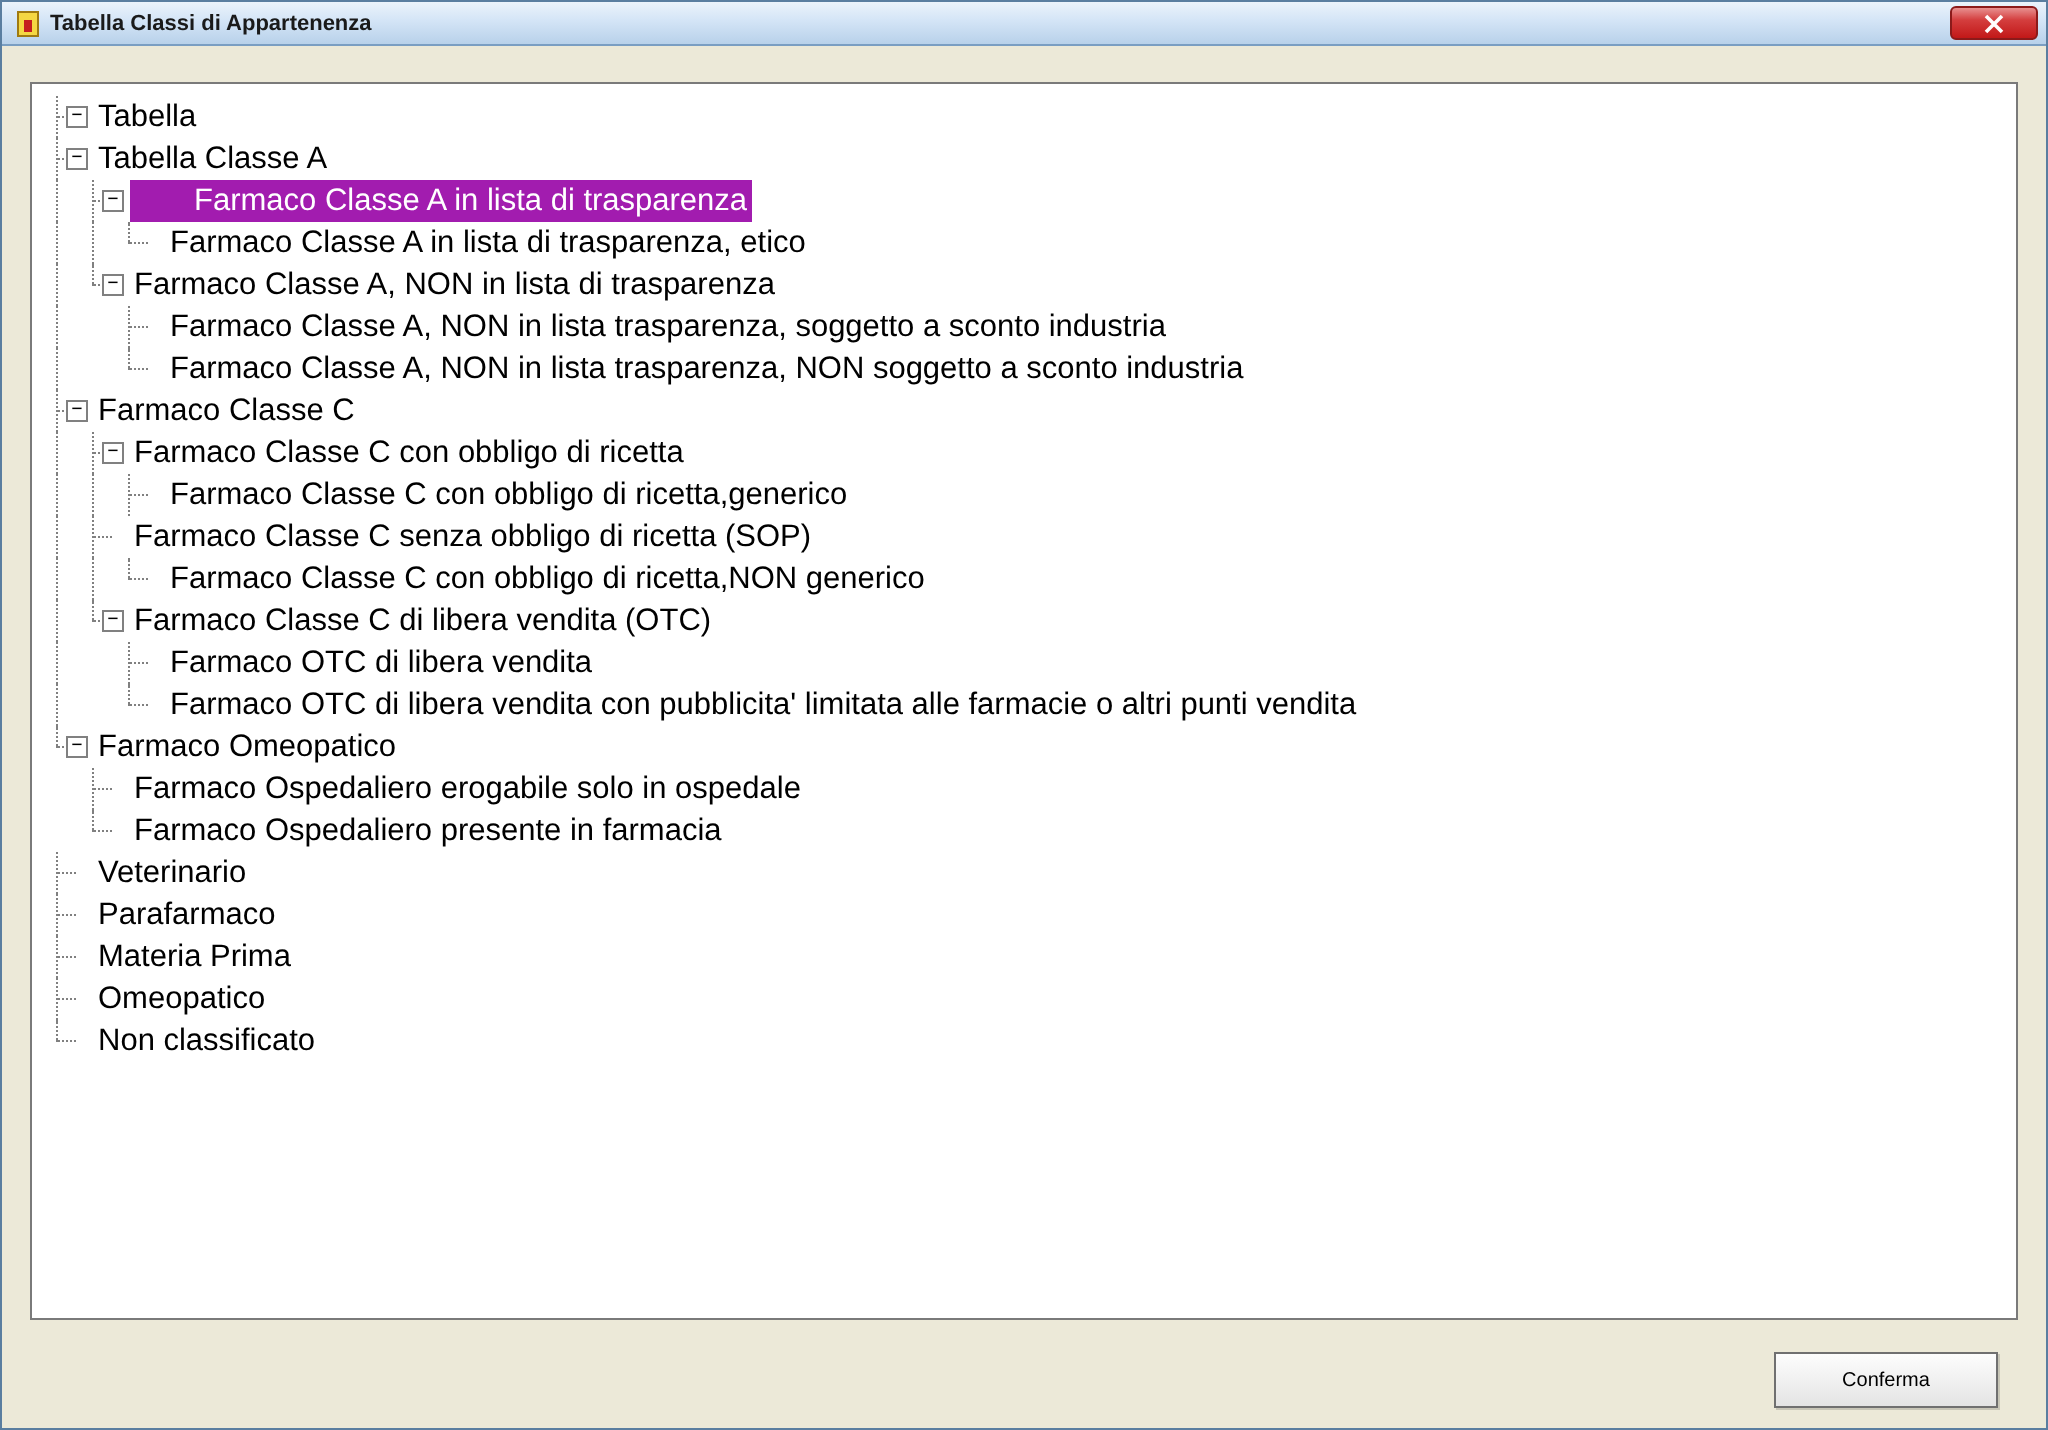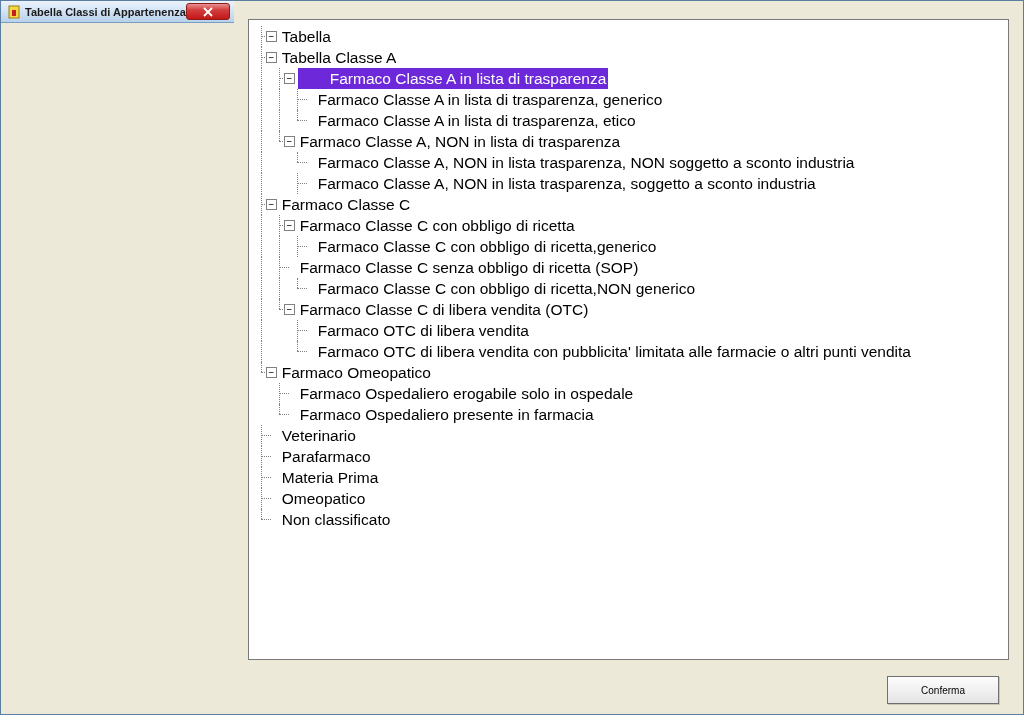--- a/index.html
+++ b/index.html
@@ -12,21 +12,21 @@
     background: #ece9d8;
     width: 1024px;
     height: 715px;
     overflow: hidden;
   }
   .window {
     width: 100%;
     height: 100%;
     border: 1px solid #5a7ea0;
     display: flex;
-    flex-direction: row;
+    flex-direction: column;
     background: #ece9d8;
   }
   .titlebar {
     height: 22px;
     background: linear-gradient(to bottom, #ebf3fb 0%, #d6e6f7 40%, #b8d1ea 100%);
     border-bottom: 1px solid #7a9ec2;
     display: flex;
     align-items: center;
     padding: 0 2px;
   }
@@ -135,21 +135,21 @@
     font-family: monospace;
   }
   .exp-placeholder {
     width: 9px;
     flex-shrink: 0;
   }
   .label {
     padding: 0 2px;
   }
   .label.selected {
-    background: #6d28d9;
+    background: #a21caf;
     color: #fff;
     padding-left: 32px;
   }
   .button-row {
     display: flex;
     justify-content: flex-end;
     padding-top: 16px;
     padding-right: 10px;
   }
   .btn {
@@ -206,59 +206,50 @@
               <span class="guide"></span>
               <span class="guide branch"></span>
             </span>
             <span class="exp">−</span>
             <span class="label selected">Farmaco Classe A in lista di trasparenza</span>
           </div>
           <div class="node">
             <span class="indent">
               <span class="guide"></span>
               <span class="guide"></span>
-              <span class="guide branch"></span>
-            </span>
-            <span class="exp-placeholder"></span>
-            <span class="label">Farmaco Classe A in lista di trasparenza, generico</span>
-          </div>
-          <div class="node">
-            <span class="indent">
-              <span class="guide"></span>
-              <span class="guide"></span>
               <span class="guide branch last"></span>
             </span>
             <span class="exp-placeholder"></span>
             <span class="label">Farmaco Classe A in lista di trasparenza, etico</span>
           </div>
           <div class="node">
             <span class="indent">
               <span class="guide"></span>
               <span class="guide branch last"></span>
             </span>
             <span class="exp">−</span>
             <span class="label">Farmaco Classe A, NON in lista di trasparenza</span>
           </div>
           <div class="node">
             <span class="indent">
               <span class="guide"></span>
               <span class="guide blank"></span>
+              <span class="guide branch"></span>
+            </span>
+            <span class="exp-placeholder"></span>
+            <span class="label">Farmaco Classe A, NON in lista trasparenza, soggetto a sconto industria</span>
+          </div>
+          <div class="node">
+            <span class="indent">
+              <span class="guide"></span>
+              <span class="guide blank"></span>
               <span class="guide branch last"></span>
             </span>
             <span class="exp-placeholder"></span>
             <span class="label">Farmaco Classe A, NON in lista trasparenza, NON soggetto a sconto industria</span>
-          </div>
-          <div class="node">
-            <span class="indent">
-              <span class="guide"></span>
-              <span class="guide blank"></span>
-              <span class="guide branch"></span>
-            </span>
-            <span class="exp-placeholder"></span>
-            <span class="label">Farmaco Classe A, NON in lista trasparenza, soggetto a sconto industria</span>
           </div>
           <div class="node">
             <span class="indent">
               <span class="guide branch"></span>
             </span>
             <span class="exp">−</span>
             <span class="label">Farmaco Classe C</span>
           </div>
           <div class="node">
             <span class="indent">

